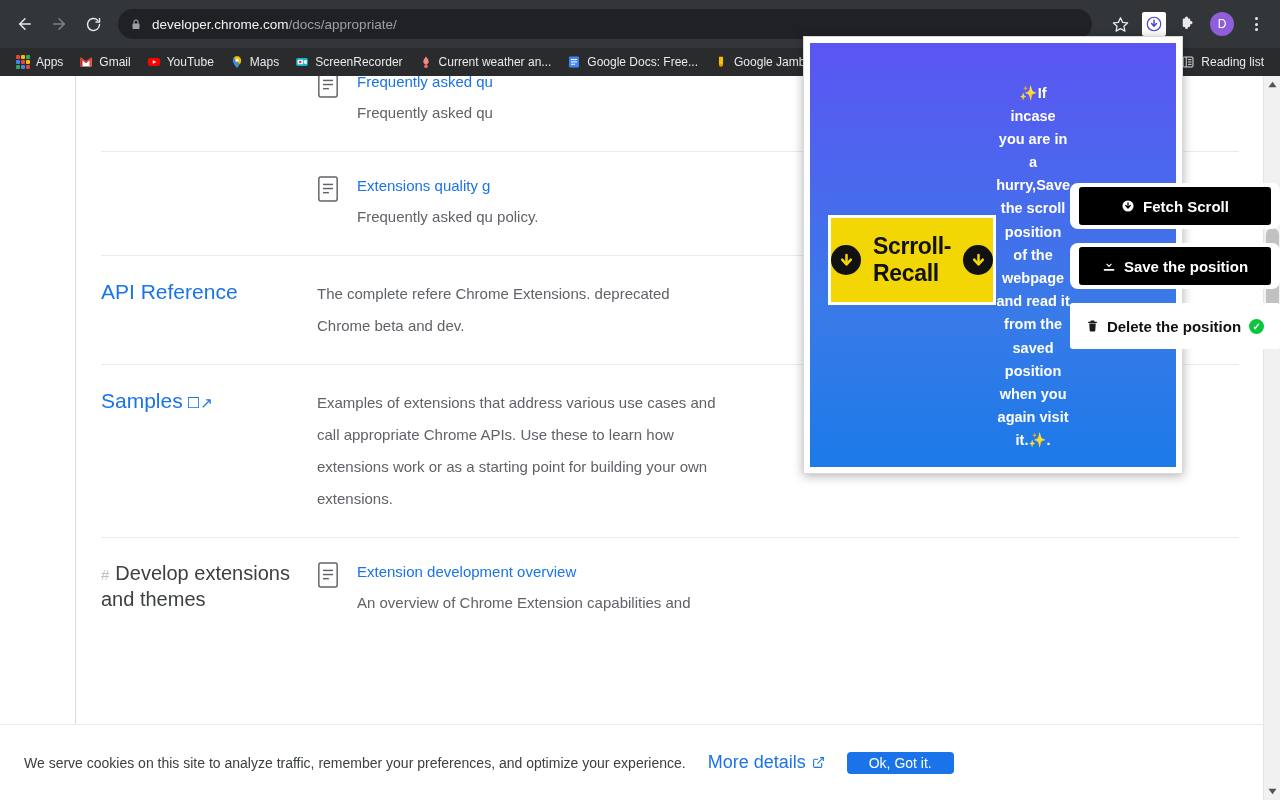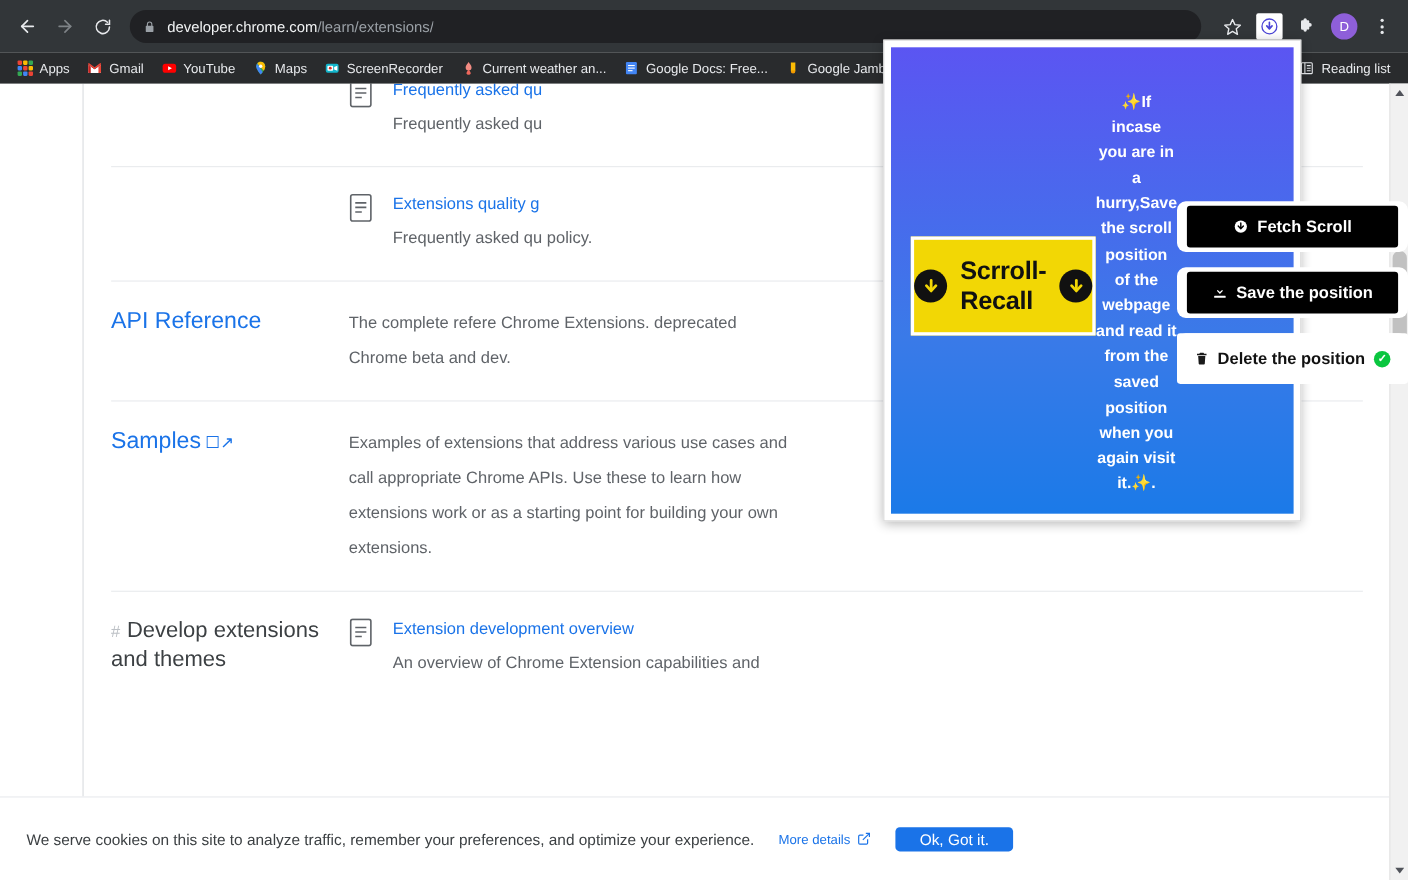--- a/index.html
+++ b/index.html
@@ -123,21 +123,21 @@
   .card-desc.wide { max-width: 380px; }
 
   
   .cookie-bar {
     position: absolute; left: 0; bottom: 0; width: 1263px; height: 76px;
     background: #fff; border-top: 1px solid #e8eaed;
     display: flex; align-items: center; padding: 0 24px; z-index: 3;
   }
   .cookie-text { font-size: 14px; color: #3c4043; }
   .more-details {
-    font-size: 12px; color: #1a73e8; margin-left: 22px;
+    font-size: 18px; color: #1a73e8; margin-left: 22px;
     display: inline-flex; align-items: center; gap: 6px;
   }
   .ok-btn {
     margin-left: 22px; background: #1a73e8; color: #fff;
     border: none; border-radius: 4px; padding: 0 22px; height: 22px;
     font-size: 14px; font-family: inherit; cursor: pointer;
   }
 
   
   .scrollbar {
@@ -235,21 +235,21 @@
           <polyline points="20.5 3.5 20.5 8.5 15.5 8.5"></polyline>
       </svg>
     </div>
 
     <div class="omnibox">
       <span class="lock">
         <svg width="12" height="13" viewBox="0 0 24 24" fill="#9aa0a6">
           <path d="M12 2a5 5 0 0 0-5 5v3H6a1 1 0 0 0-1 1v9a1 1 0 0 0 1 1h12a1 1 0 0 0 1-1v-9a1 1 0 0 0-1-1h-1V7a5 5 0 0 0-5-5zm0 2a3 3 0 0 1 3 3v3H9V7a3 3 0 0 1 3-3z"></path>
         </svg>
       </span>
-      <span class="url"><span class="host">developer.chrome.com</span><span>/learn/extensions/</span></span>
+      <span class="url"><span class="host">developer.chrome.com</span><span>/docs/appropriate/</span></span>
     </div>
 
     <div class="tb-icons">
       <div class="tb-icon">
         <svg width="17" height="17" viewBox="0 0 24 24" fill="none" stroke="#e8eaed" stroke-width="1.8" stroke-linejoin="round">
           <polygon points="12 2.5 15 9 22 9.8 16.8 14.4 18.3 21.4 12 17.8 5.7 21.4 7.2 14.4 2 9.8 9 9"></polygon>
         </svg>
       </div>
       <div class="tb-icon">
         <div class="ext-icon-box">

